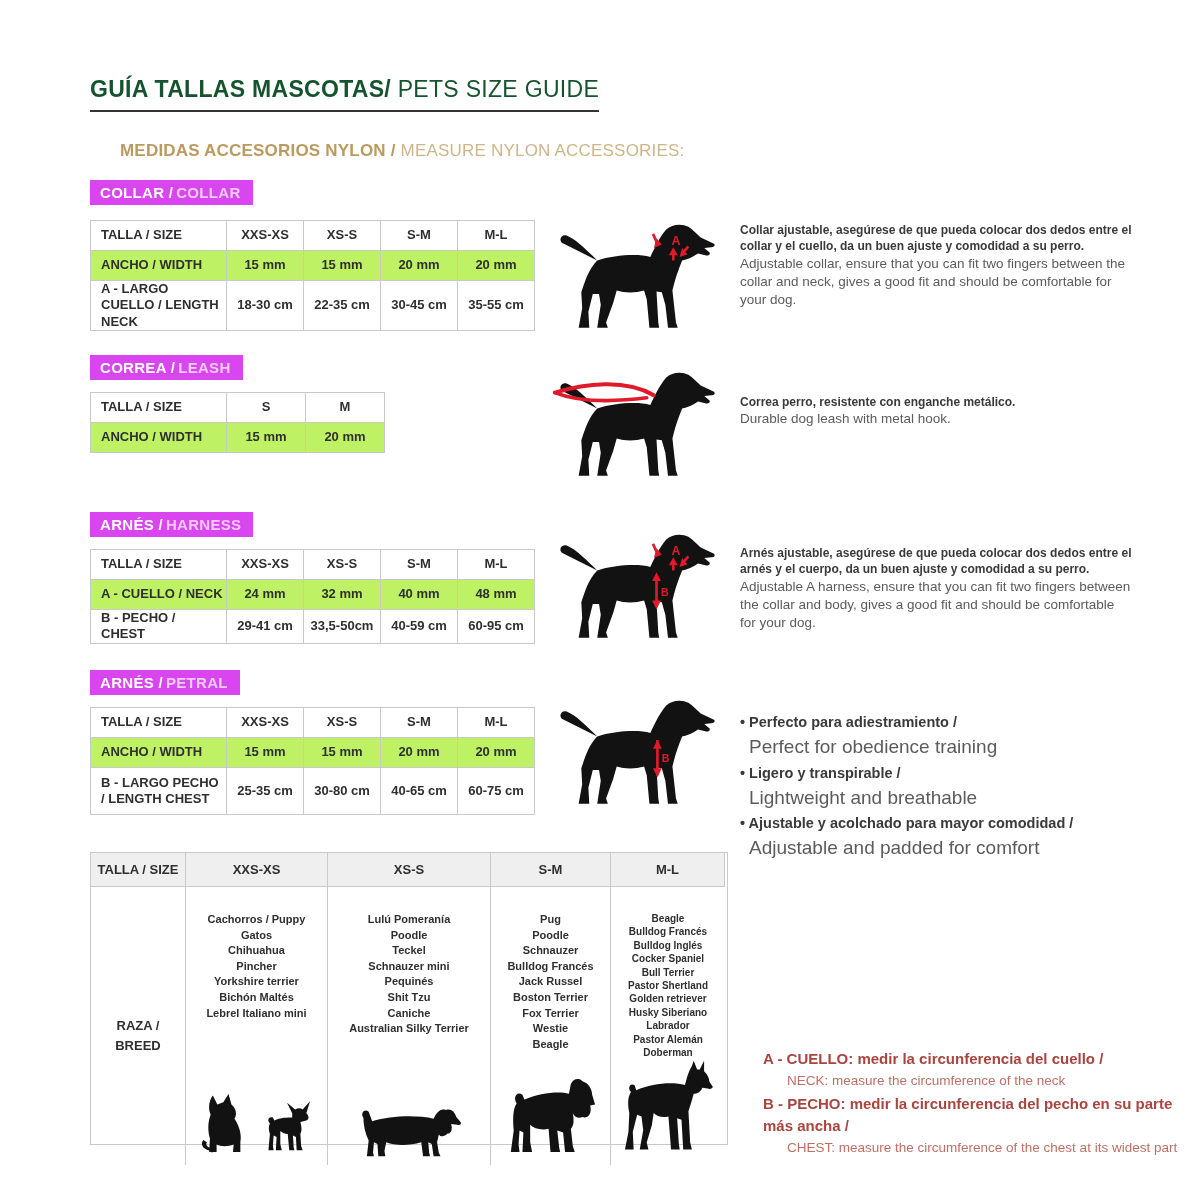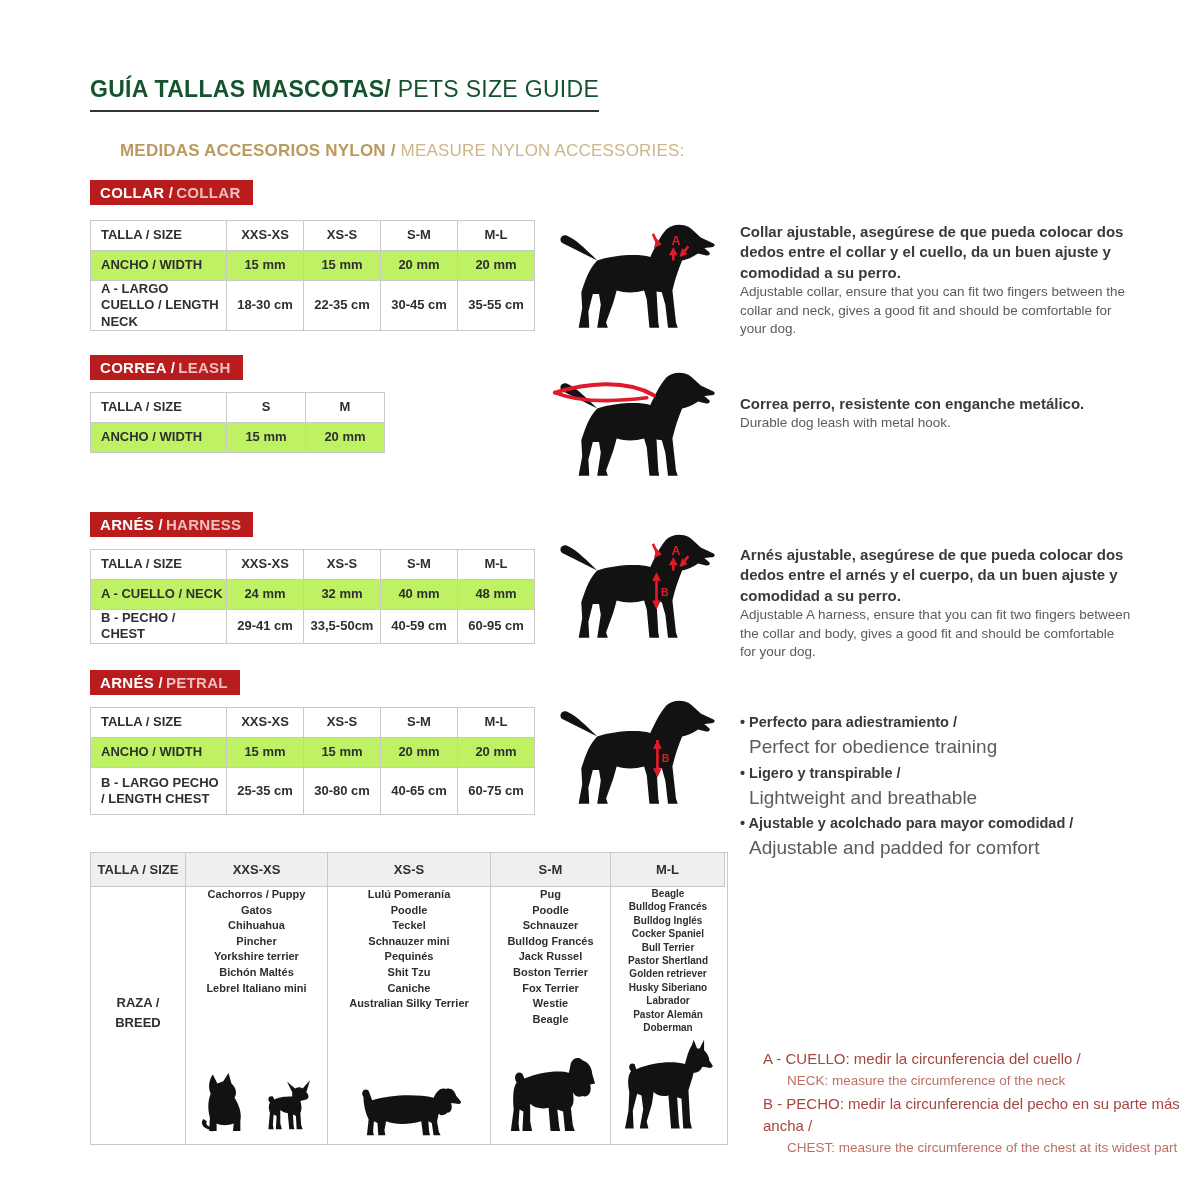--- a/index.html
+++ b/index.html
@@ -9,21 +9,21 @@
 
   
   .main-title{left:90px;top:76px;font-size:23px;letter-spacing:.3px;color:#14532d;
               border-bottom:2px solid #343434;padding-bottom:7px;display:inline-block;}
   .main-title .b{font-weight:bold;}
   .sub-title{left:90px;top:141px;font-size:17px;letter-spacing:.2px;margin-left:30px;}
   .sub-title .b{font-weight:bold;color:#bb9a5f;}
   .sub-title .l{color:#cdb588;}
 
   
-  .badge{background:#b91c1c;color:#ffffff;font-weight:bold;font-size:15px;
+  .badge{background:#d946ef;color:#ffffff;font-weight:bold;font-size:15px;
          padding:4px 12px 4px 10px;display:inline-block;letter-spacing:.3px;}
   .badge .en{color:rgba(255,255,255,.72);font-weight:bold;margin-left:3px;}
 
   
   .size-table{border-collapse:collapse;color:#2f2f2f;background:#fff;table-layout:fixed;}
   .size-table th,.size-table td{border:1px solid #c9c9c9;font-size:13px;font-weight:bold;
         text-align:center;padding:0 3px;line-height:1.25;}
   .size-table .lbl{text-align:left;padding-left:10px;width:122px;}
   .size-table .v70{width:70px;} .size-table .v72{width:72px;}
   tr.h30{height:30px;} tr.h46{height:47px;}
@@ -32,51 +32,51 @@
   
   .dog{width:185px;height:115px;}
   .red line, .red path{stroke:#e01a2b;fill:none;}
   .red line{stroke-width:3;}
   .red polygon{fill:#e01a2b;}
   .red text{fill:#e01a2b;font-weight:bold;font-size:14px;font-family:"Liberation Sans",sans-serif;}
   .leash path{stroke:#e01a2b;fill:none;stroke-linecap:round;}
 
   
   .desc{width:392px;}
-  .desc .es{font-weight:bold;font-size:15px;color:#3a3a3a;line-height:1.36;}
+  .desc .es{font-weight:bold;font-size:12px;color:#3a3a3a;line-height:1.36;}
   .desc .en{font-size:13.5px;color:#5b5b5b;line-height:1.36;}
 
   
   .bullets{width:400px;}
   .bullets .es{font-weight:bold;font-size:14.5px;color:#3a3a3a;line-height:1.45;}
   .bullets .es::before{content:"• ";}
   .bullets .en{font-size:19px;color:#5b5b5b;line-height:1.45;margin-left:9px;margin-bottom:2px;}
 
   
   .breed-table{left:90px;top:852px;width:636px;height:291px;border:1px solid #c9c9c9;
       display:grid;grid-template-columns:95px 142px 163px 120px 114px;grid-template-rows:34px 1fr;
       background:#fff;}
   .bt-h{background:#efefef;border-right:1px solid #c9c9c9;border-bottom:1px solid #c9c9c9;
       display:flex;align-items:center;justify-content:center;font-weight:bold;font-size:13px;}
   .bt-h:last-of-type{border-right:none;}
   .bt-c{border-right:1px solid #c9c9c9;display:flex;flex-direction:column;align-items:center;
-      padding:0 2px 6px 2px;box-sizing:border-box;}
+      padding:25px 2px 6px 2px;box-sizing:border-box;}
   .bt-c.last{border-right:none;}
   .breed-list{white-space:pre-line;text-align:center;font-weight:bold;font-size:11px;line-height:1.42;}
   .breed-list.small{font-size:10px;line-height:1.34;}
   .raza{display:flex;align-items:center;justify-content:center;font-weight:bold;font-size:13px;
       text-align:center;white-space:pre-line;line-height:1.5;}
   .sil{margin-top:auto;}
   .sil svg{display:block;}
   .sil-row{margin-top:auto;display:flex;align-items:flex-end;gap:8px;}
   .sil path{fill:#121212;}
 
   
   .notes{left:763px;top:1048px;width:430px;}
-  .note-b{font-weight:normal;font-size:15px;color:#a8453e;line-height:1.5;}
+  .note-b{font-weight:bold;font-size:15px;color:#a8453e;line-height:1.5;}
   .note-l{font-size:13.5px;color:#bd6f65;line-height:1.5;margin-left:24px;margin-bottom:2px;}
 </style>
 </head>
 <body>
 
 <div class="page">
 
   <svg width="0" height="0" style="position:absolute" aria-hidden="true">
     <defs>
       <path id="dog-body" class="body" fill="#121212" d="M14 28 C10 24 14 18 20 20 C30 24 44 38 54 48 C72 42 100 40 114 44 C118 36 124 22 132 13 C138 7 150 6 157 10 C162 13 166 18 171 22 L186 29 C188 31 186 33 183 33 L175 34 L181 39 C182 42 179 43 176 42 L168 40 C162 44 156 47 150 48 C146 58 143 66 141 74 L139 82 L143 118 L145 124 L134 124 L131 98 L127 84 L121 83 L123 118 L124 124 L113 124 L110 92 L107 82 C97 85 85 85 76 82 L72 96 L64 118 L66 124 L54 124 L58 98 L56 86 L49 86 L44 106 L45 124 L33 124 L37 102 L36 84 C40 72 44 58 54 48 Z"></path>

